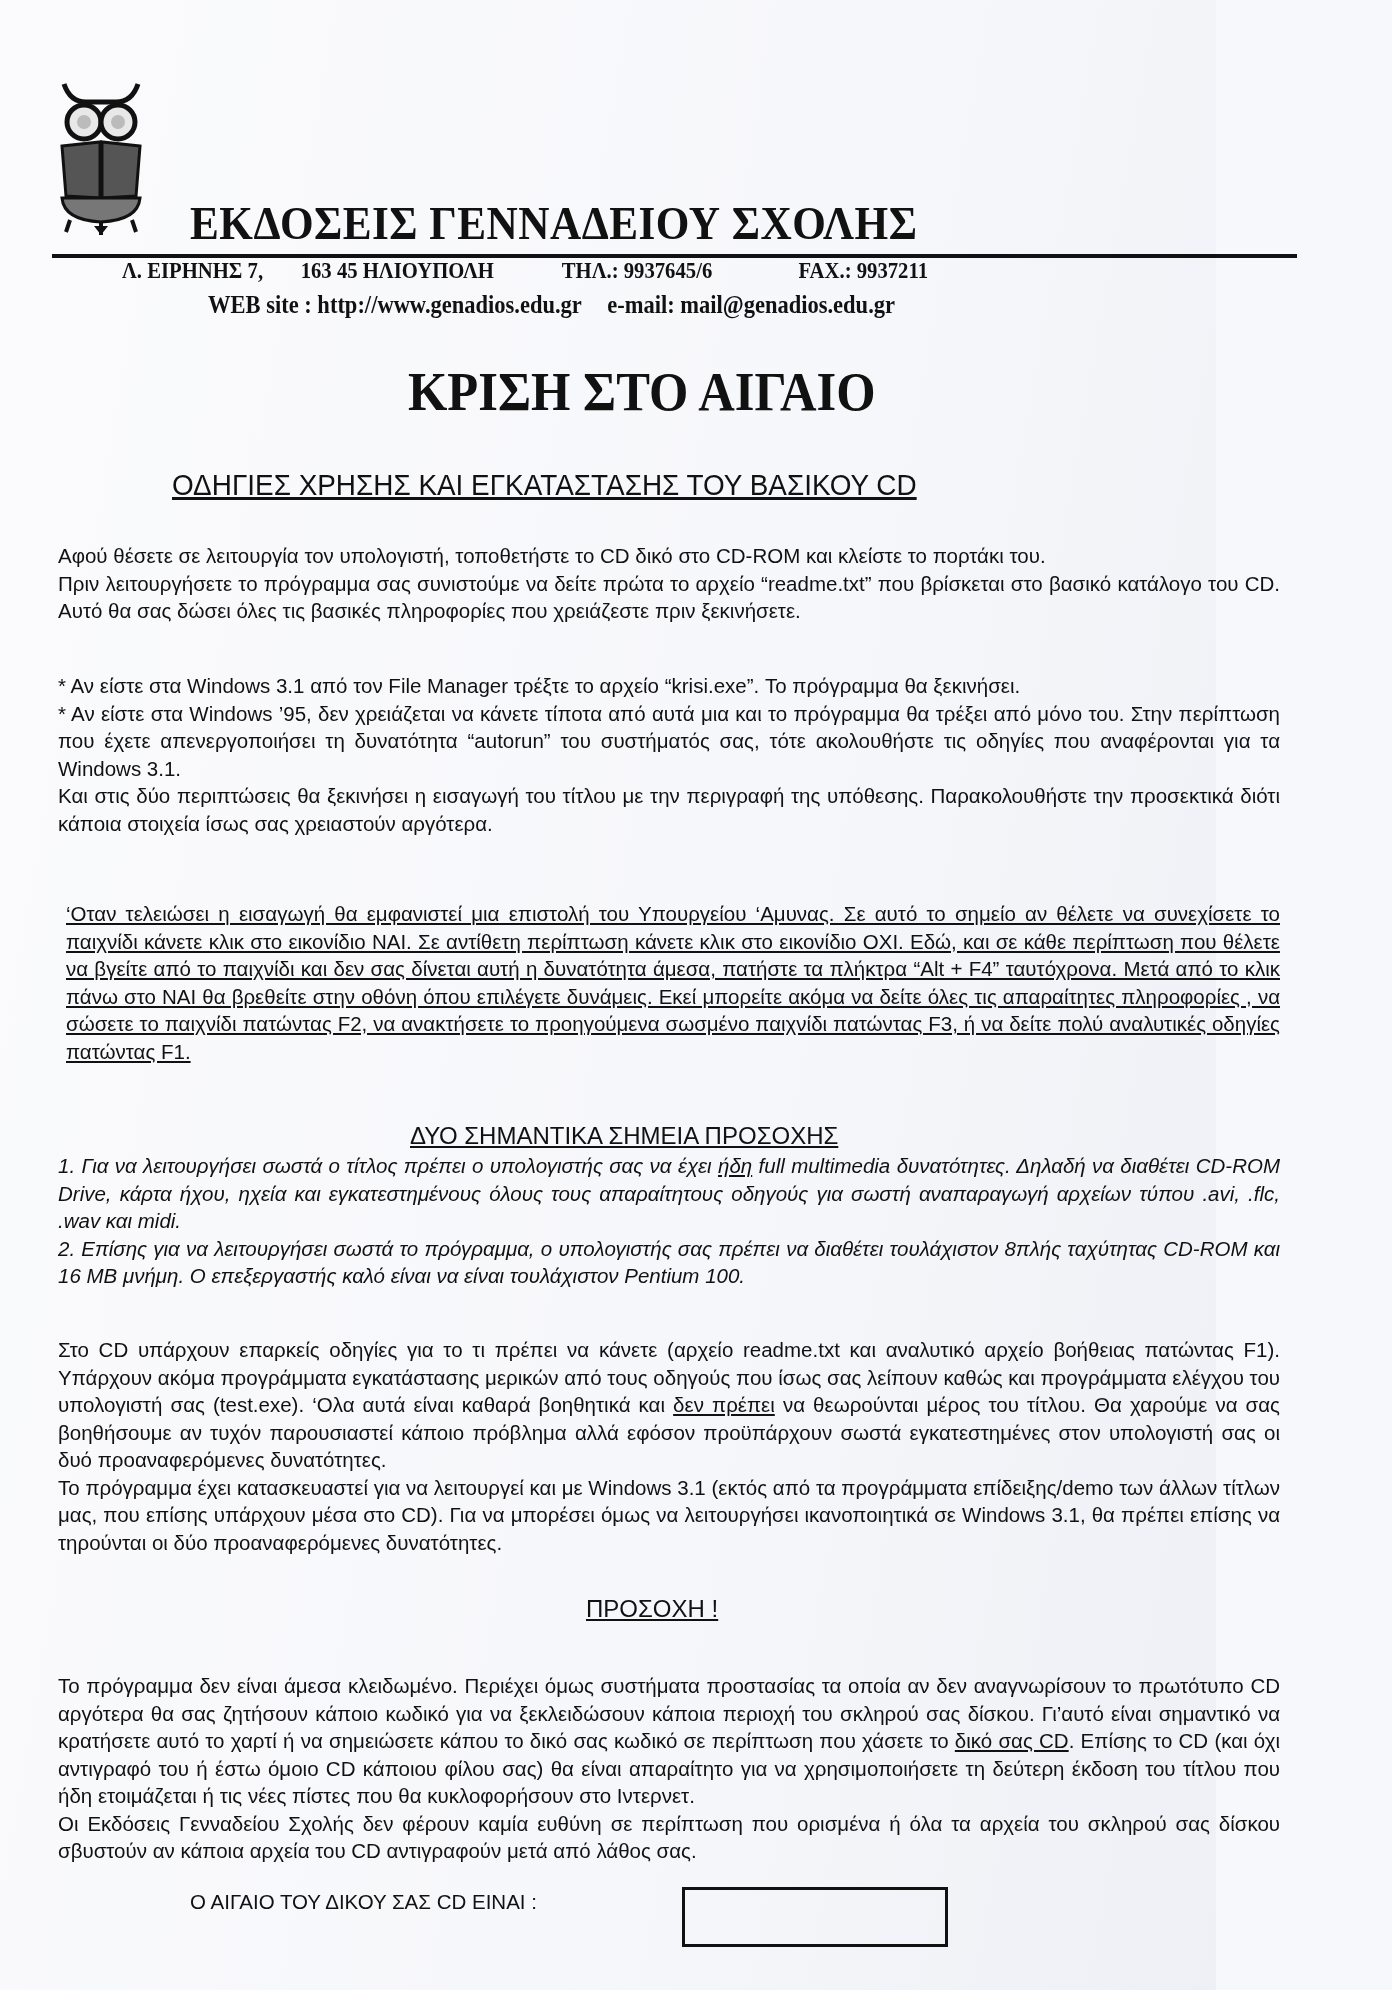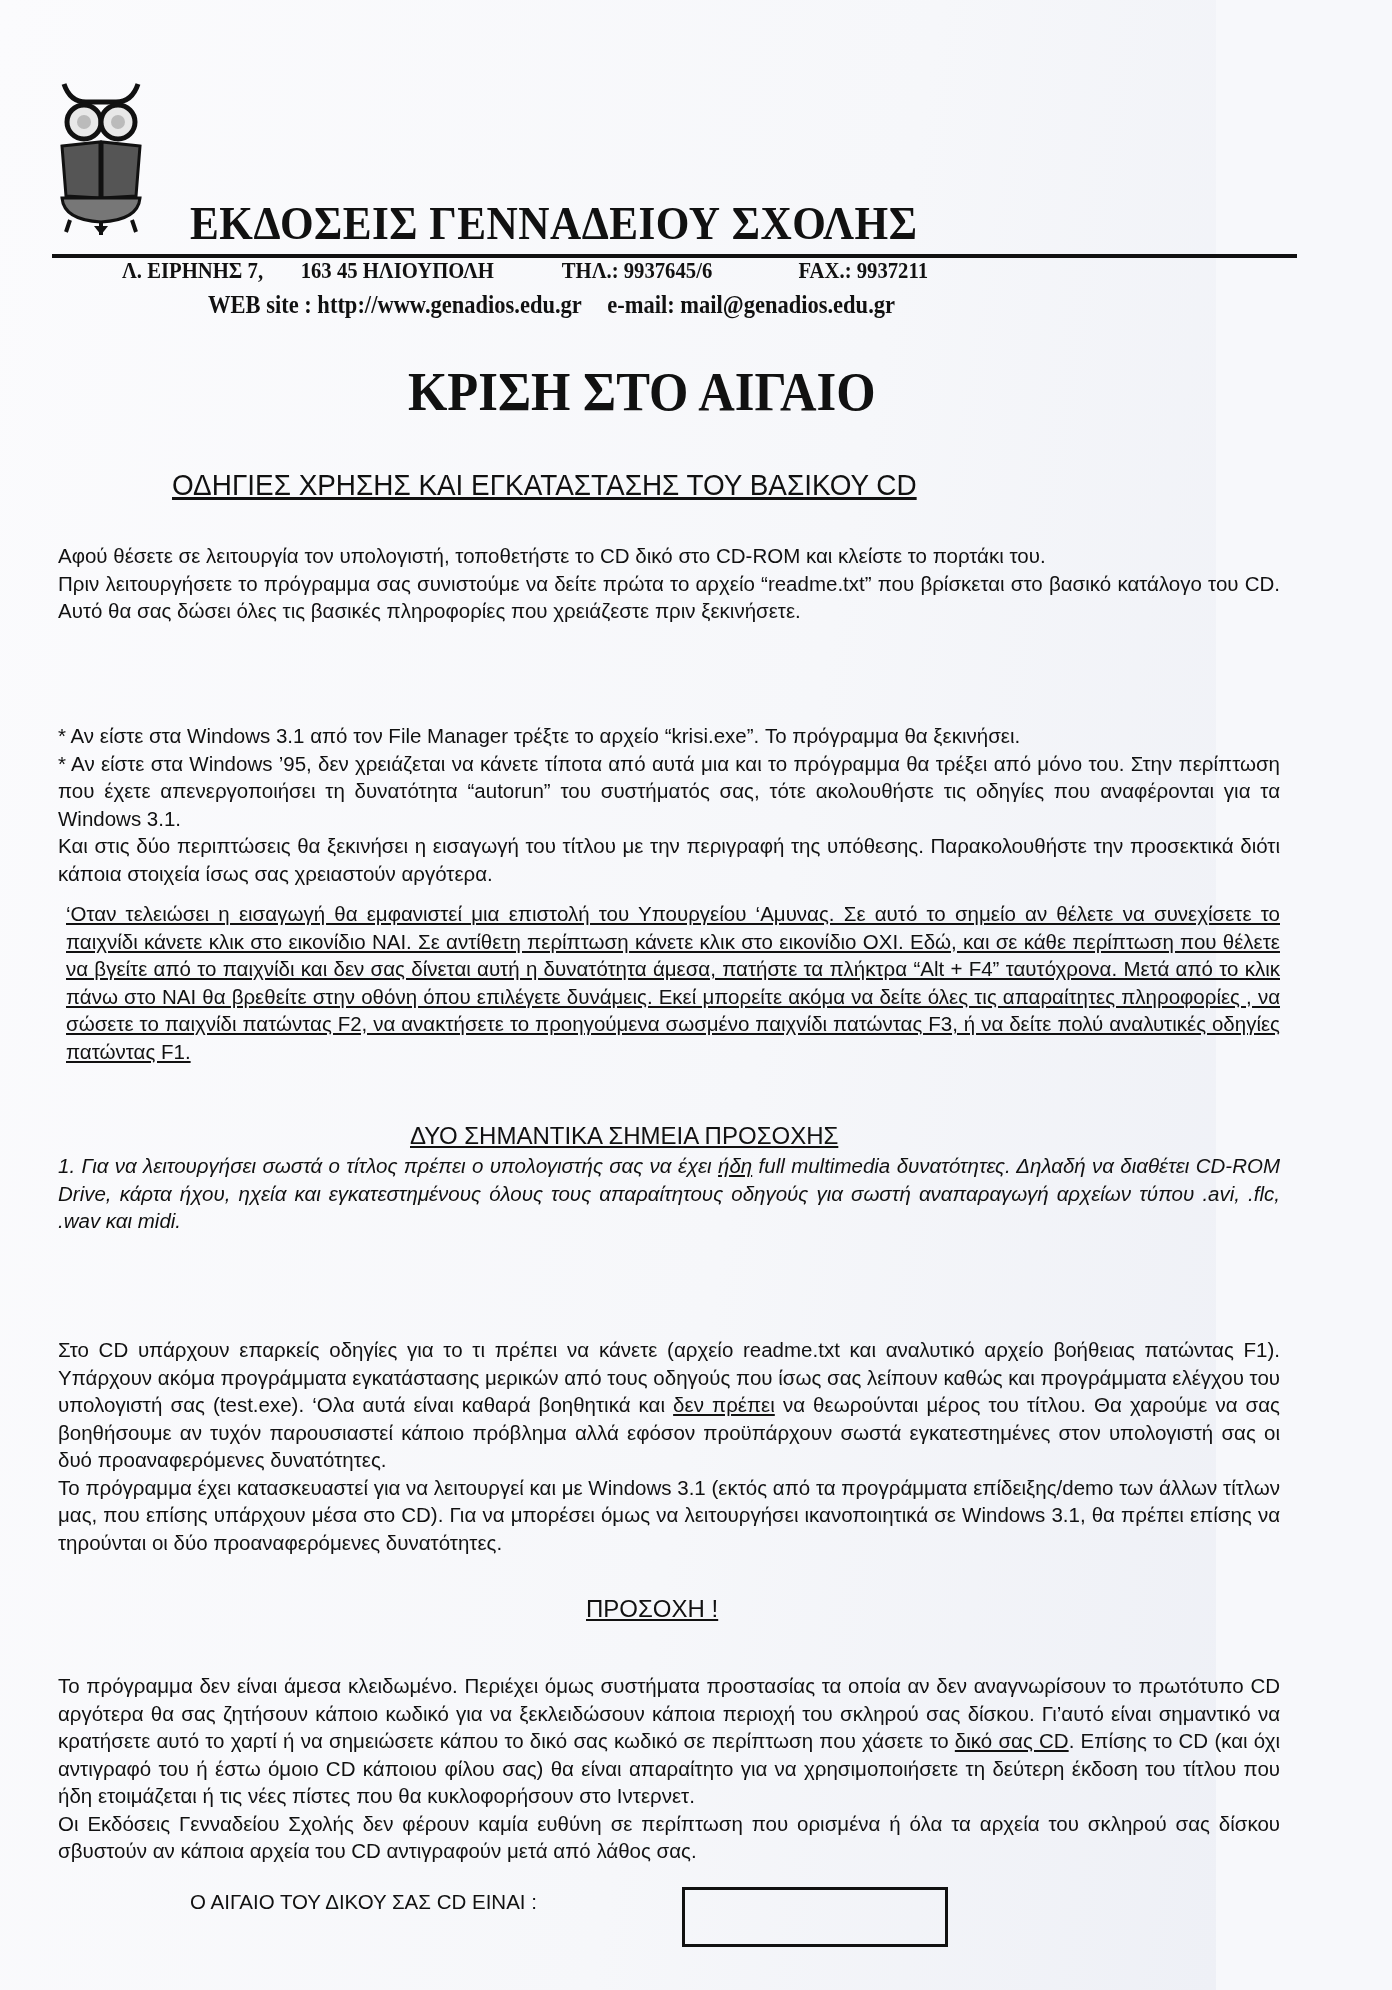--- a/index.html
+++ b/index.html
@@ -99,33 +99,34 @@
   </div>
 
   <div class="doc-title serif">ΚΡΙΣΗ ΣΤΟ ΑΙΓΑΙΟ</div>
   <div class="doc-subtitle sans">ΟΔΗΓΙΕΣ ΧΡΗΣΗΣ ΚΑΙ ΕΓΚΑΤΑΣΤΑΣΗΣ ΤΟΥ ΒΑΣΙΚΟΥ CD</div>
 
   <div class="body-text sans" style="top:542px;">
     <p>Αφού θέσετε σε λειτουργία τον υπολογιστή, τοποθετήστε το CD δικό στο CD-ROM και κλείστε το πορτάκι του.</p>
     <p>Πριν λειτουργήσετε το πρόγραμμα σας συνιστούμε να δείτε πρώτα το αρχείο “readme.txt” που βρίσκεται στο βασικό κατάλογο του CD. Αυτό θα σας δώσει όλες τις βασικές πληροφορίες που χρειάζεστε πριν ξεκινήσετε.</p>
   </div>
 
-  <div class="body-text sans" style="top:722px;">
+  <div class="body-text sans" style="top:672px;">
     <p>* Αν είστε στα Windows 3.1 από τον File Manager τρέξτε το αρχείο “krisi.exe”. Το πρόγραμμα θα ξεκινήσει.</p>
     <p>* Αν είστε στα Windows ’95, δεν χρειάζεται να κάνετε τίποτα από αυτά μια και το πρόγραμμα θα τρέξει από μόνο του. Στην περίπτωση που έχετε απενεργοποιήσει τη δυνατότητα “autorun” του συστήματός σας, τότε ακολουθήστε τις οδηγίες που αναφέρονται για τα Windows 3.1.</p>
     <p>Και στις δύο περιπτώσεις θα ξεκινήσει η εισαγωγή του τίτλου με την περιγραφή της υπόθεσης. Παρακολουθήστε την προσεκτικά διότι κάποια στοιχεία ίσως σας χρειαστούν αργότερα.</p>
   </div>
 
   <div class="body-text sans" style="top:900px; left:66px; width:1214px;text-decoration:underline;">
     <p>‘Οταν τελειώσει η εισαγωγή θα εμφανιστεί μια επιστολή του Υπουργείου ‘Αμυνας. Σε αυτό το σημείο αν θέλετε να συνεχίσετε το παιχνίδι κάνετε κλικ στο εικονίδιο ΝΑΙ. Σε αντίθετη περίπτωση κάνετε κλικ στο εικονίδιο ΟΧΙ. Εδώ, και σε κάθε περίπτωση που θέλετε να βγείτε από το παιχνίδι και δεν σας δίνεται αυτή η δυνατότητα άμεσα, πατήστε τα πλήκτρα “Alt + F4” ταυτόχρονα. Μετά από το κλικ πάνω στο ΝΑΙ θα βρεθείτε στην οθόνη όπου επιλέγετε δυνάμεις. Εκεί μπορείτε ακόμα να δείτε όλες τις απαραίτητες πληροφορίες , να σώσετε το παιχνίδι πατώντας F2, να ανακτήσετε το προηγούμενα σωσμένο παιχνίδι πατώντας F3, ή να δείτε πολύ αναλυτικές οδηγίες πατώντας F1.</p>
   </div>
 
   <div class="section-heading sans" style="left:410px; top:1122px;">ΔΥΟ ΣΗΜΑΝΤΙΚΑ ΣΗΜΕΙΑ ΠΡΟΣΟΧΗΣ</div>
   <div class="body-text sans i" style="top:1152px;font-style:italic;">
     <p><span>1. Για να λειτουργήσει σωστά ο τίτλος πρέπει ο υπολογιστής σας να έχει </span><span class="u">ήδη</span><span> full multimedia δυνατότητες. Δηλαδή να διαθέτει CD-ROM Drive, κάρτα ήχου, ηχεία και εγκατεστημένους όλους τους απαραίτητους οδηγούς για σωστή αναπαραγωγή αρχείων τύπου .avi, .flc, .wav και midi.</span></p>
+    <p>2. Επίσης για να λειτουργήσει σωστά το πρόγραμμα, ο υπολογιστής σας πρέπει να διαθέτει τουλάχιστον 8πλής ταχύτητας CD-ROM και 16 MB μνήμη. Ο επεξεργαστής καλό είναι να είναι τουλάχιστον Pentium 100.</p>
   </div>
 
   <div class="body-text sans" style="top:1336px;">
     <p><span>Στο CD υπάρχουν επαρκείς οδηγίες για το τι πρέπει να κάνετε (αρχείο </span><span class="b">readme.txt</span><span> και αναλυτικό αρχείο βοήθειας πατώντας </span><span class="b">F1</span><span>). Υπάρχουν ακόμα προγράμματα εγκατάστασης μερικών από τους οδηγούς που ίσως σας λείπουν καθώς και προγράμματα ελέγχου του υπολογιστή σας (test.exe).  ‘Ολα αυτά είναι καθαρά βοηθητικά και </span><span class="u">δεν πρέπει</span><span> να θεωρούνται μέρος του τίτλου. Θα χαρούμε να σας βοηθήσουμε αν τυχόν παρουσιαστεί κάποιο πρόβλημα αλλά εφόσον προϋπάρχουν σωστά εγκατεστημένες στον υπολογιστή σας οι δυό προαναφερόμενες δυνατότητες.</span></p>
     <p>Το πρόγραμμα έχει κατασκευαστεί για να λειτουργεί και με Windows 3.1 (εκτός από τα προγράμματα επίδειξης/demo των άλλων τίτλων μας, που επίσης υπάρχουν μέσα στο CD). Για να μπορέσει όμως να λειτουργήσει ικανοποιητικά σε Windows 3.1, θα πρέπει επίσης να τηρούνται οι δύο προαναφερόμενες δυνατότητες.</p>
   </div>
 
   <div class="section-heading sans" style="left:586px; top:1595px;">ΠΡΟΣΟΧΗ !</div>
   <div class="body-text sans" style="top:1672px;">
     <p><span>Το πρόγραμμα δεν είναι άμεσα κλειδωμένο. Περιέχει όμως συστήματα προστασίας τα οποία αν δεν αναγνωρίσουν το πρωτότυπο CD αργότερα θα σας ζητήσουν κάποιο κωδικό για να ξεκλειδώσουν κάποια περιοχή του σκληρού σας δίσκου. Γι’αυτό είναι σημαντικό να κρατήσετε αυτό το χαρτί ή να σημειώσετε κάπου το δικό σας κωδικό σε περίπτωση που χάσετε το </span><span class="u b">δικό σας CD</span><span>. Επίσης το CD (και όχι αντιγραφό του ή έστω όμοιο CD κάποιου φίλου σας) θα είναι απαραίτητο για να χρησιμοποιήσετε τη δεύτερη έκδοση του τίτλου που ήδη ετοιμάζεται ή τις νέες πίστες που θα κυκλοφορήσουν στο Ιντερνετ.</span></p>

